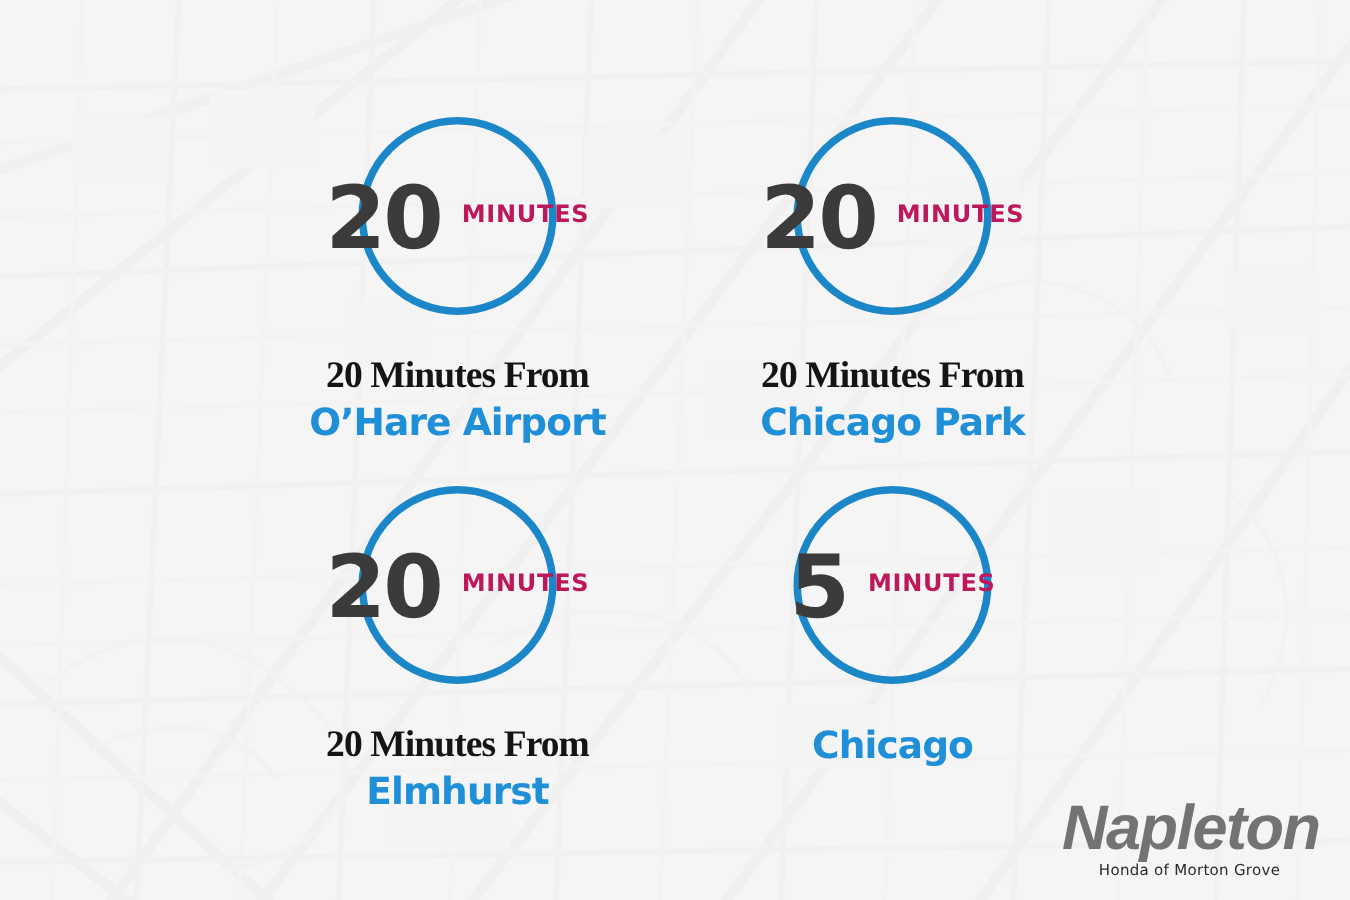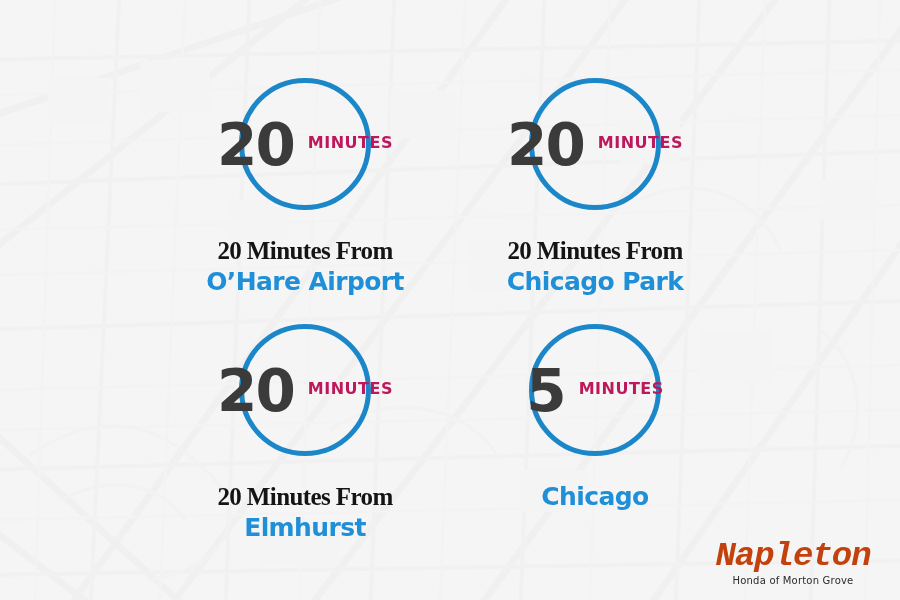--- a/index.html
+++ b/index.html
@@ -116,26 +116,26 @@
   
   .logo {
     position: absolute;
     z-index: 3;
     right: 22px;
     bottom: 14px;
     text-align: center;
     width: 170px;
   }
   .logo-script {
-    font-family: Liberation Mono, monospace;
+    font-family: Liberation Sans, sans-serif;
     font-style: italic;
     font-weight: bold;
-    font-size: 34px;
+    font-size: 42px;
     line-height: 1;
-    color: #c2410c;
+    color: #737373;
     letter-spacing: -1px;
   }
   .logo-tagline {
     font-family: "DejaVu Sans", sans-serif;
     font-size: 10px;
     font-weight: normal;
     line-height: 1;
     color: #2b2b2b;
     margin-top: 3px;
     letter-spacing: 0.2px;

